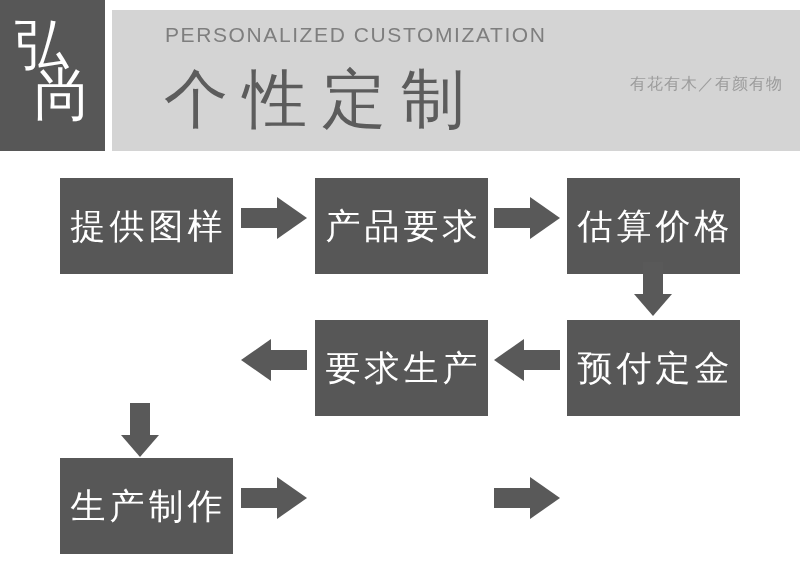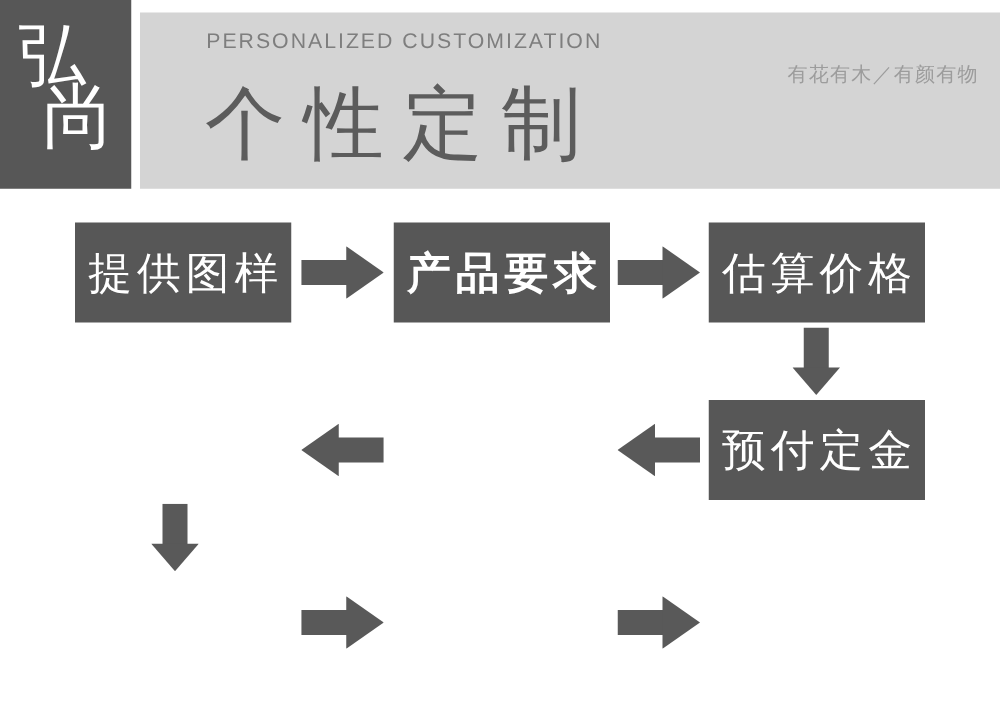--- a/index.html
+++ b/index.html
@@ -7,33 +7,33 @@
         font-family:"Liberation Sans", sans-serif;}
 
   
   .logo{position:absolute;left:0;top:0;width:105px;height:151px;background:#575757;}
   .logo span{position:absolute;color:#ffffff;font-weight:200;line-height:1;
              font-family:"Liberation Sans", sans-serif;}
   .logo .lg-top{left:15px;top:17px;font-size:54px;}
   .logo .lg-bottom{left:34px;top:66px;font-size:57px;}
 
   .band{position:absolute;left:112px;top:10px;width:688px;height:141px;background:#d4d4d4;}
-  .eyebrow{position:absolute;left:53px;top:13px;font-size:17px;letter-spacing:1.6px;
+  .eyebrow{position:absolute;left:53px;top:13px;font-size:21px;letter-spacing:1.6px;
            color:#7e7e7e;}
   .title{position:absolute;left:52px;top:46px;font-size:64px;letter-spacing:15px;
          color:#5c5c5c;font-weight:500;white-space:nowrap;}
-  .tagline{position:absolute;right:17px;top:40px;font-size:16px;letter-spacing:1px;
+  .tagline{position:absolute;right:17px;top:64px;font-size:16px;letter-spacing:1px;
            color:#9c9c9c;white-space:nowrap;text-align:center;}
 
   
-  .fbox{position:absolute;width:173px;height:80px;background:#575757;color:#ffffff;
+  .fbox{position:absolute;width:173px;height:96px;background:#575757;color:#ffffff;
         display:flex;align-items:center;justify-content:center;
         font-size:35px;letter-spacing:4px;padding-left:4px;box-sizing:border-box;
         white-space:nowrap;text-align:center;}
-  .c0{left:60px;}  .c1{left:315px;font-weight:bold;} .c2{left:567px;}
+  .c0{left:60px;}  .c1{left:315px;} .c2{left:567px;}
   .r0{top:178px;}  .r1{top:320px;}  .r2{top:458px;}
 
   
   .arr{position:absolute;}
   .arr polygon,.arr rect{fill:#595959;}
 </style>
 </head>
 <body>
 
 <div class="page">
@@ -46,22 +46,24 @@
   <div class="band">
     <div class="eyebrow">PERSONALIZED CUSTOMIZATION</div>
     <div class="title">个性定制</div>
     <div class="tagline">有花有木／有颜有物</div>
   </div>
 
   <div class="fbox r0 c0">提供图样</div>
   <div class="fbox r0 c1">产品要求</div>
   <div class="fbox r0 c2">估算价格</div>
 
+  <div class="fbox r1 c1">要求生产</div>
   <div class="fbox r1 c2">预付定金</div>
 
+  <div class="fbox r2 c0">生产制作</div>
 
   <svg class="arr" style="left:241px;top:197px;" width="66" height="42" viewBox="0 0 66 42">
     <rect x="0" y="11" width="37" height="20"></rect>
     <polygon points="36,0 66,21 36,42"></polygon>
   </svg>
   <svg class="arr" style="left:494px;top:197px;" width="66" height="42" viewBox="0 0 66 42">
     <rect x="0" y="11" width="37" height="20"></rect>
     <polygon points="36,0 66,21 36,42"></polygon>
   </svg>
 

